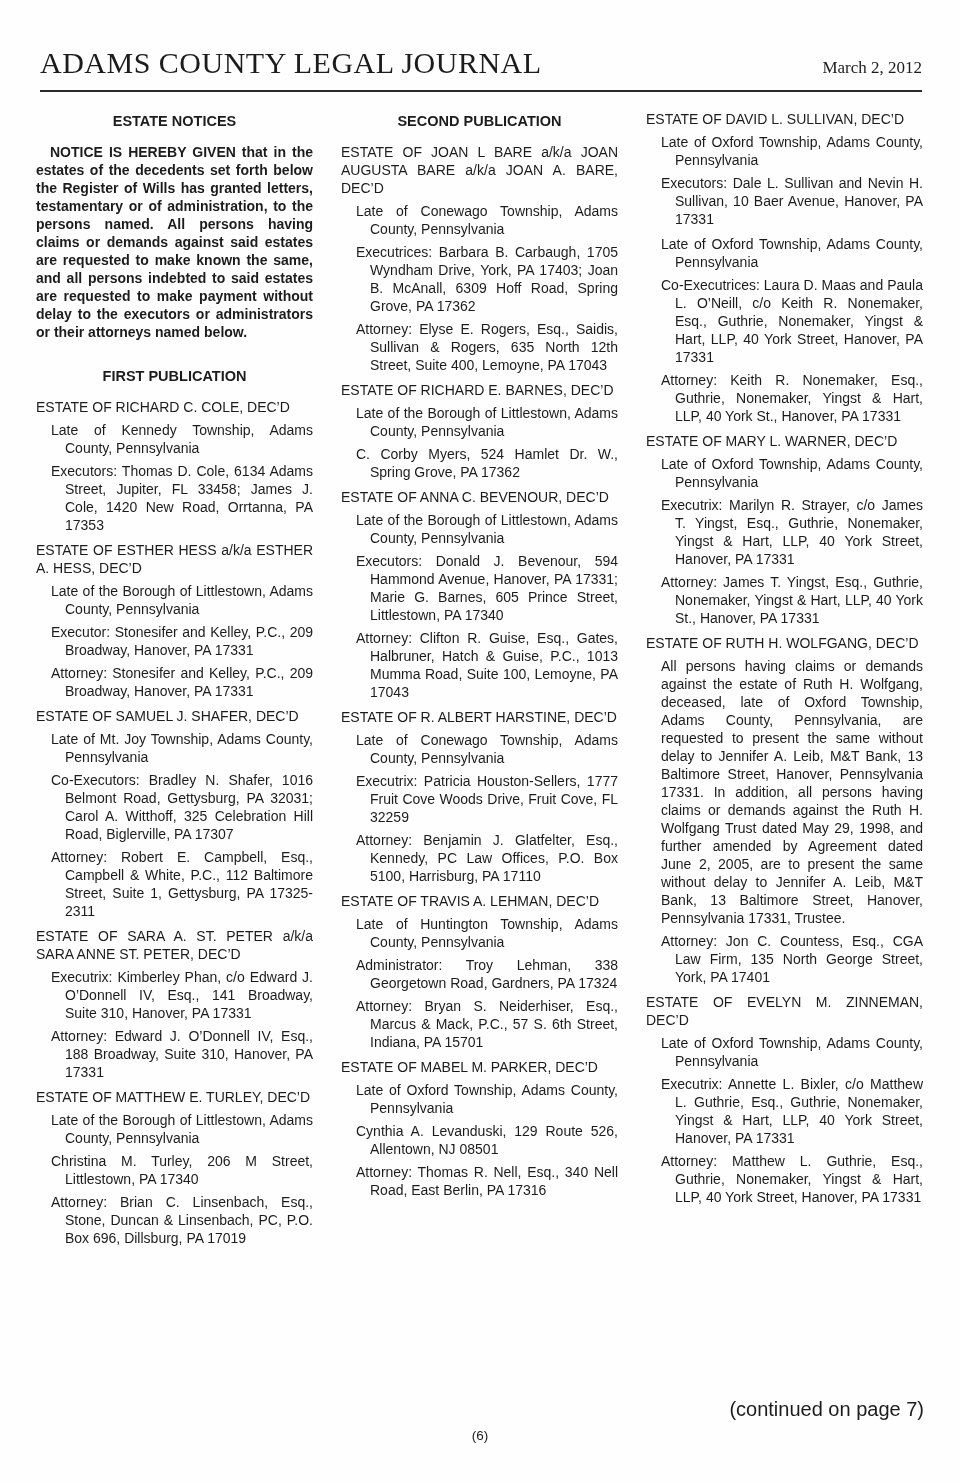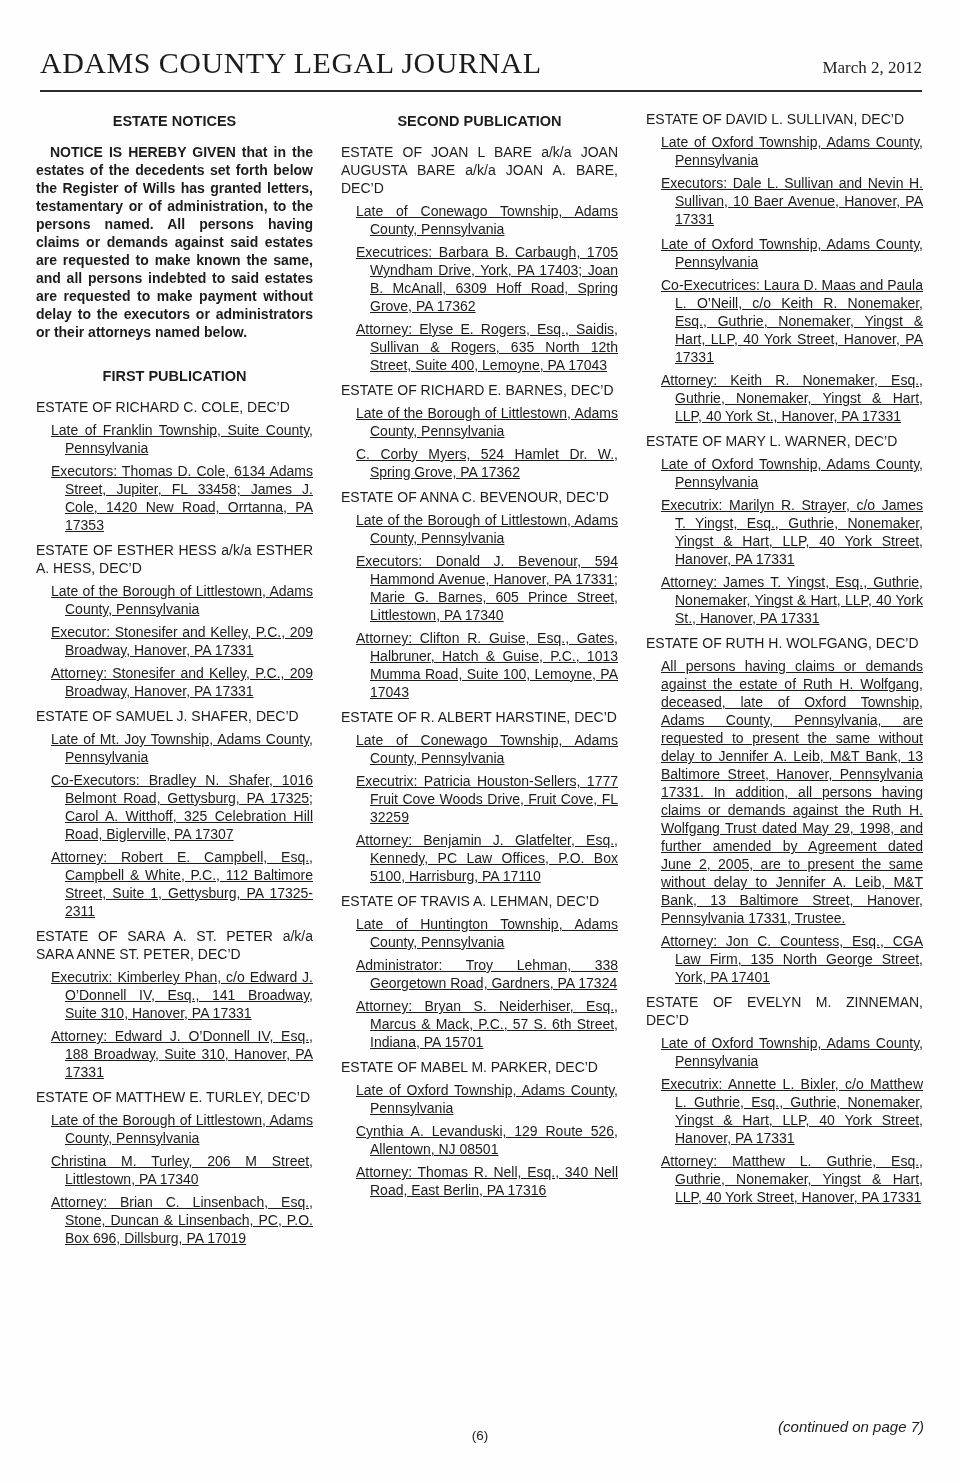--- a/index.html
+++ b/index.html
@@ -39,26 +39,26 @@
   .col-heading.mid { margin-top:26px; }
   .notice-para {
     font-weight:bold;
     margin:0 0 0 0;
     text-indent:14px;
   }
   .estate { margin:0 0 7px 0; }
   .estate-title { margin:0 0 5px 0; text-align:justify; }
   .para {
     margin:0 0 5px 0;
-    padding-left:29px; text-indent:-14px;text-decoration:underline;
+    padding-left:29px; text-indent:-14px;
   }
   .para.block { padding-left:15px; text-indent:0; }
   .continued-note {
     position:absolute; top:1398px; right:36px;
-    font-style:italic; font-size:15px;margin-top:20px;
+    font-size:20px;
   }
   .page-number {
     position:absolute; top:1428px; left:0; width:100%;
     text-align:center; font-size:13.5px;
   }
 </style>
 </head>
 <body>
 
 <div class="page">
@@ -69,33 +69,33 @@
   </div>
   <div class="header-rule"></div>
 
   <div class="columns">
     <div class="col">
         <div class="col-heading">ESTATE NOTICES</div>
         <p class="notice-para">NOTICE IS HEREBY GIVEN that in the estates of the decedents set forth below the Register of Wills has granted letters, testamentary or of administration, to the persons named. All persons having claims or demands against said estates are requested to make known the same, and all persons indebted to said estates are requested to make payment without delay to the executors or administrators or their attorneys named below.</p>
         <div class="col-heading mid">FIRST PUBLICATION</div>
         <div class="estate">
           <div class="estate-title">ESTATE OF RICHARD C. COLE, DEC’D</div>
-          <p class="para">Late of Franklin Township, Suite County, Pennsylvania</p>
+          <p class="para">Late of Kennedy Township, Adams County, Pennsylvania</p>
           <p class="para">Executors: Thomas D. Cole, 6134 Adams Street, Jupiter, FL 33458; James J. Cole, 1420 New Road, Orrtanna, PA 17353</p>
         </div>
         <div class="estate">
           <div class="estate-title">ESTATE OF ESTHER HESS a/k/a ESTHER A. HESS, DEC’D</div>
           <p class="para">Late of the Borough of Littlestown, Adams County, Pennsylvania</p>
           <p class="para">Executor: Stonesifer and Kelley, P.C., 209 Broadway, Hanover, PA 17331</p>
           <p class="para">Attorney: Stonesifer and Kelley, P.C., 209 Broadway, Hanover, PA 17331</p>
         </div>
         <div class="estate">
           <div class="estate-title">ESTATE OF SAMUEL J. SHAFER, DEC’D</div>
           <p class="para">Late of Mt. Joy Township, Adams County, Pennsylvania</p>
-          <p class="para">Co-Executors: Bradley N. Shafer, 1016 Belmont Road, Gettysburg, PA 17325; Carol A. Witthoff, 325 Celebration Hill Road, Biglerville, PA 17307</p>
+          <p class="para">Co-Executors: Bradley N. Shafer, 1016 Belmont Road, Gettysburg, PA 32031; Carol A. Witthoff, 325 Celebration Hill Road, Biglerville, PA 17307</p>
           <p class="para">Attorney: Robert E. Campbell, Esq., Campbell &amp; White, P.C., 112 Baltimore Street, Suite 1, Gettysburg, PA 17325-2311</p>
         </div>
         <div class="estate">
           <div class="estate-title">ESTATE OF SARA A. ST. PETER a/k/a SARA ANNE ST. PETER, DEC’D</div>
           <p class="para">Executrix: Kimberley Phan, c/o Edward J. O’Donnell IV, Esq., 141 Broadway, Suite 310, Hanover, PA 17331</p>
           <p class="para">Attorney: Edward J. O’Donnell IV, Esq., 188 Broadway, Suite 310, Hanover, PA 17331</p>
         </div>
         <div class="estate">
           <div class="estate-title">ESTATE OF MATTHEW E. TURLEY, DEC’D</div>
           <p class="para">Late of the Borough of Littlestown, Adams County, Pennsylvania</p>

